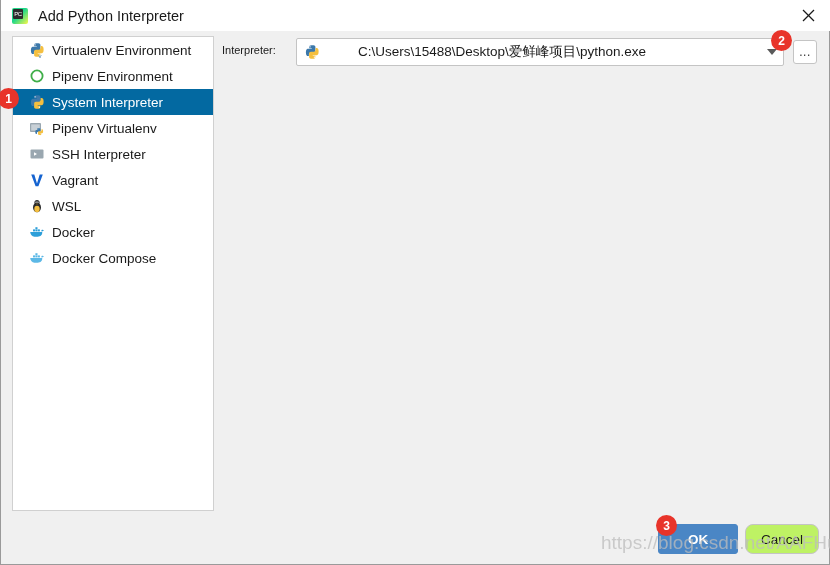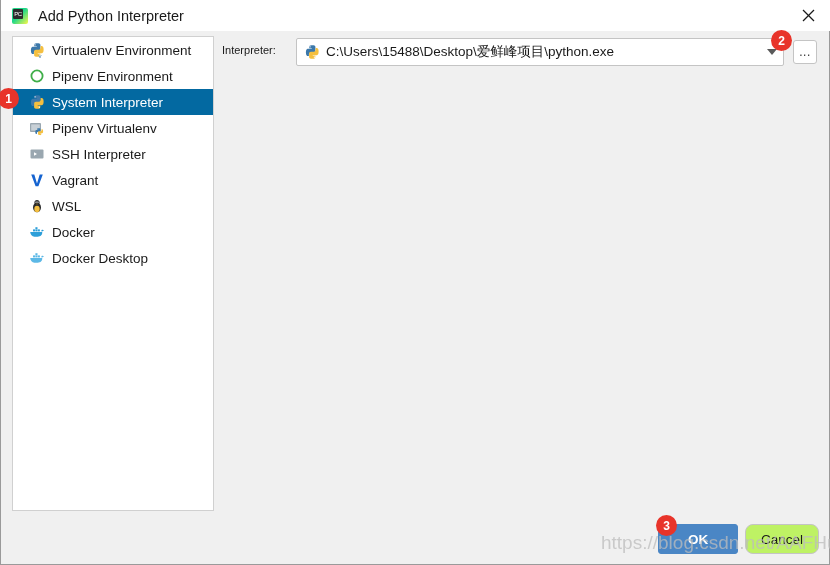--- a/index.html
+++ b/index.html
@@ -110,20 +110,21 @@
   #interp-combo {
     position: absolute;
     left: 295px; top: 38px;
     width: 488px; height: 28px;
     background: #ffffff;
     border: 1px solid #c4c4c4;
     border-radius: 2px;
     display: flex;
     align-items: center;
     overflow: hidden;
+    gap: 32px;
   }
   #interp-combo .py-ico {
     width: 16px; height: 16px;
     margin-left: 7px; margin-right: 6px;
     flex: none;
   }
   #interp-value {
     font-size: 13.5px;
     color: #1a1a1a;
     white-space: nowrap;
@@ -339,21 +340,21 @@
       <span class="side-ico">
         <svg width="16" height="16" viewBox="0 0 16 16">
           <rect x="4" y="5.4" width="2.1" height="2" fill="#5cb8e6"></rect>
           <rect x="6.4" y="5.4" width="2.1" height="2" fill="#5cb8e6"></rect>
           <rect x="8.8" y="5.4" width="2.1" height="2" fill="#5cb8e6"></rect>
           <rect x="6.4" y="3.2" width="2.1" height="2" fill="#5cb8e6"></rect>
           <path d="M1.2 8.1 H13.2 c0.4 2.6 -1.6 4.7 -4.6 4.7 H5.4 C3 12.8 1.4 10.6 1.2 8.1 Z" fill="#5cb8e6"></path>
           <path d="M12.4 6.2 c0.9 -0.7 1.9 -0.5 2.4 0.1 -0.3 0.9 -1.3 1.3 -2.3 1.1 Z" fill="#5cb8e6"></path>
         </svg>
       </span>
-      <span>Docker Desktop</span>
+      <span>Docker Compose</span>
     </div>
 
   </div>
 
   <div id="interp-label">Interpreter:</div>
 
   <div id="interp-combo">
     <span class="py-ico">
       <svg width="16" height="16" viewBox="0 0 16 16">
         <path d="M7.6 1.2c-2 0-2.4 1-2.4 1.8v1.3h2.6v0.5H4.2c-1 0-1.9 0.6-2.1 1.8-0.3 1.3-0.3 2.2 0 3.6 0.2 1 0.8 1.8 1.8 1.8h1V10.3c0-1.1 1-2.1 2.1-2.1h2.6c1 0 1.8-0.8 1.8-1.8V3c0-1-0.8-1.7-1.8-1.8H7.6z" fill="#3c78aa"></path>

